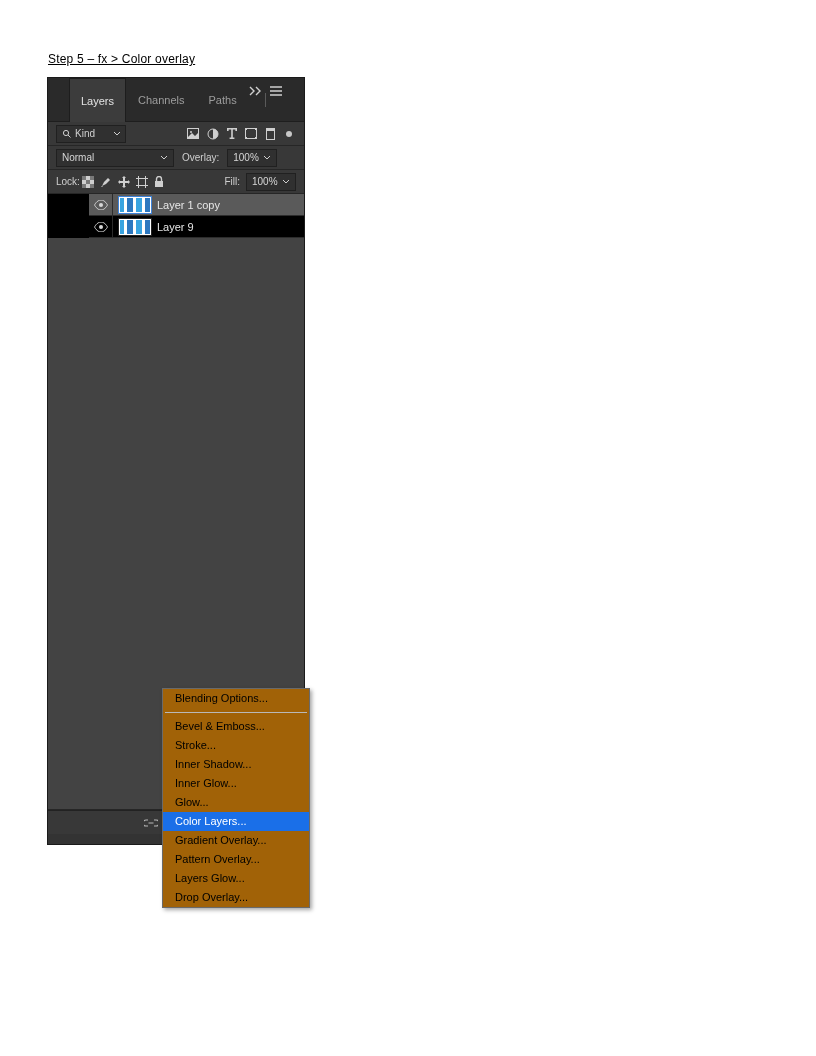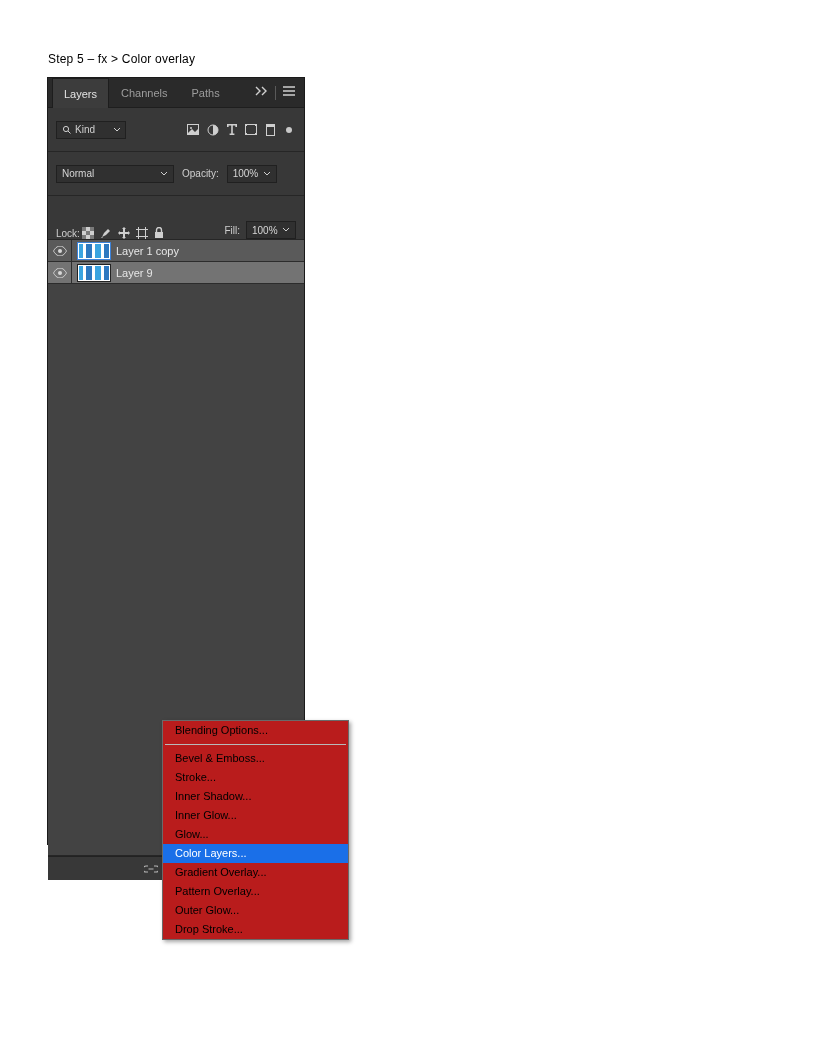--- a/index.html
+++ b/index.html
@@ -11,39 +11,40 @@
     height: 1056px;
     position: relative;
   }
   .caption {
     position: absolute;
     left: 48px;
     top: 52px;
     font-size: 12px;
     color: #000;
     letter-spacing: 0.2px;
+    text-decoration: underline;
   }
   .panel {
     position: absolute;
     left: 48px;
     top: 78px;
     width: 256px;
     height: 766px;
     background: #333333;
     box-shadow: 0 0 0 1px #1a1a1a;
     color: #d6d6d6;
   }
   
   .tabs {
     display: flex;
     align-items: stretch;
-    height: 30px;
+    height: 44px;
     background: #2a2a2a;
     border-bottom: 1px solid #1e1e1e;
-    padding: 0 4px;
+    padding: 0 21px;
   }
   .tab {
     padding: 0 11px;
     font-size: 11px;
     display: flex;
     align-items: center;
     color: #9d9d9d;
     cursor: default;
     border:1px solid transparent;
     border-bottom:none;
@@ -58,21 +59,21 @@
   .tabs .spacer { flex: 1; }
   .tabs .icon-btn {
     display: flex; align-items: center; justify-content: center;
     width: 22px; height: 26px; color: #d0d0d0; cursor: default;
   }
   .divider-v {
     width:1px; height:14px; background:#5a5a5a; align-self:center; margin:0 2px;
   }
   
   .row {
-    display: flex; align-items: center; height: 44px;
+    display: flex; align-items: center; height: 24px;
     border-bottom: 1px solid #262626; padding: 0 8px;
     background:#383838;
   }
   
   .filter-row { gap: 7px; }
   .kind-field {
     display: flex; align-items: center; gap:4px;
     background: #303030; border:1px solid #202020;
     height: 18px; width: 70px; padding:0 4px 0 5px;
     color:#d0d0d0; font-size:10px;
@@ -90,30 +91,31 @@
   .blend-row { gap:8px; }
   .select {
     display:flex; align-items:center; background:#303030; border:1px solid #202020;
     height:18px; padding:0 5px; color:#d6d6d6; font-size:10px;gap:11px;
   }
   .select .chev {margin-left:auto;}
   .blend-mode {flex:1; max-width:118px;}
   .opacity-label{color:#cfcfcf;font-size:10px;}
   .opacity-field {width:50px; justify-content:flex-end; gap:4px;}
   
-  .lock-row { gap:0;align-items:flex-end; }
+  .lock-row { gap:0; }
   .lock-label {color:#cfcfcf;font-size:10px; margin-right:2px;}
   .lock-icons {display:flex; align-items:center; gap:6px;}
   .lock-icons svg{display:block;color:#cfcfcf;}
   .fill-group{margin-left:auto;display:flex;align-items:center;gap:6px;}
   .fill-label{color:#cfcfcf;font-size:10px;}
   .fill-field{width:50px;justify-content:flex-end;gap:4px;}
   
   .layers {
-    background:#737373;
+    background:#000000;
+    padding-left:41px;
   }
   .layer {
     display:flex; align-items:center; height:22px;
     border-bottom:1px solid #2c2c2c;
   }
   .layer.selected{background:#5a5a5a;}
   .vis-col{
     width:24px;display:flex;align-items:center;justify-content:center;
     height:100%;border-right:1px solid #2c2c2c;
   }
@@ -131,23 +133,23 @@
     height:24px;display:flex;align-items:center;justify-content:flex-end;
     gap:10px;padding:0 10px;background:#383838;border-top:1px solid #222;
   }
   .layer-footer .foot-icon{color:#b8b8b8;display:flex;}
   .layer-footer .foot-icon svg{display:block;}
   
   .chev svg{display:block;}
   
   .fx-menu{
     position:absolute;
-    left:114px; top:642px;
-    width:187px;
-    background:#b91c1c;
+    left:114px; top:610px;
+    width:148px;
+    background:#a16207;
     border:1px solid #6a6a6a;
     box-shadow:2px 2px 4px rgba(0,0,0,0.35);
     z-index:10;
     color:#000;
   }
   .fx-item{
     font-size:11px;
     padding:2px 12px;
     line-height:15px;
     cursor:default;
@@ -238,21 +240,21 @@
 
   <div class="row blend-row">
     <div class="select blend-mode">
       <span>Normal</span>
       <span class="chev">
           <svg width="8" height="6" viewBox="0 0 8 6">
             <path d="M1 1 L4 4 L7 1" stroke="#cfcfcf" stroke-width="1" fill="none"></path>
           </svg>
         </span>
     </div>
-    <span class="opacity-label">Opacity:</span>
+    <span class="opacity-label">Overlay:</span>
     <div class="select opacity-field">
       <span>100%</span>
       <span class="chev">
           <svg width="8" height="6" viewBox="0 0 8 6">
             <path d="M1 1 L4 4 L7 1" stroke="#cfcfcf" stroke-width="1" fill="none"></path>
           </svg>
         </span>
     </div>
   </div>
 
@@ -389,18 +391,18 @@
     <div class="fx-sep"></div>
     <div id="fx-group2">
         <div class="fx-item">Bevel &amp; Emboss...</div>
         <div class="fx-item">Stroke...</div>
         <div class="fx-item">Inner Shadow...</div>
         <div class="fx-item">Inner Glow...</div>
         <div class="fx-item">Glow...</div>
         <div class="fx-item highlight">Color Layers...</div>
         <div class="fx-item">Gradient Overlay...</div>
         <div class="fx-item">Pattern Overlay...</div>
-        <div class="fx-item">Outer Glow...</div>
-        <div class="fx-item">Drop Stroke...</div>
+        <div class="fx-item">Layers Glow...</div>
+        <div class="fx-item">Drop Overlay...</div>
       </div>
   </div>
 
 </div>
 
 </body></html>

